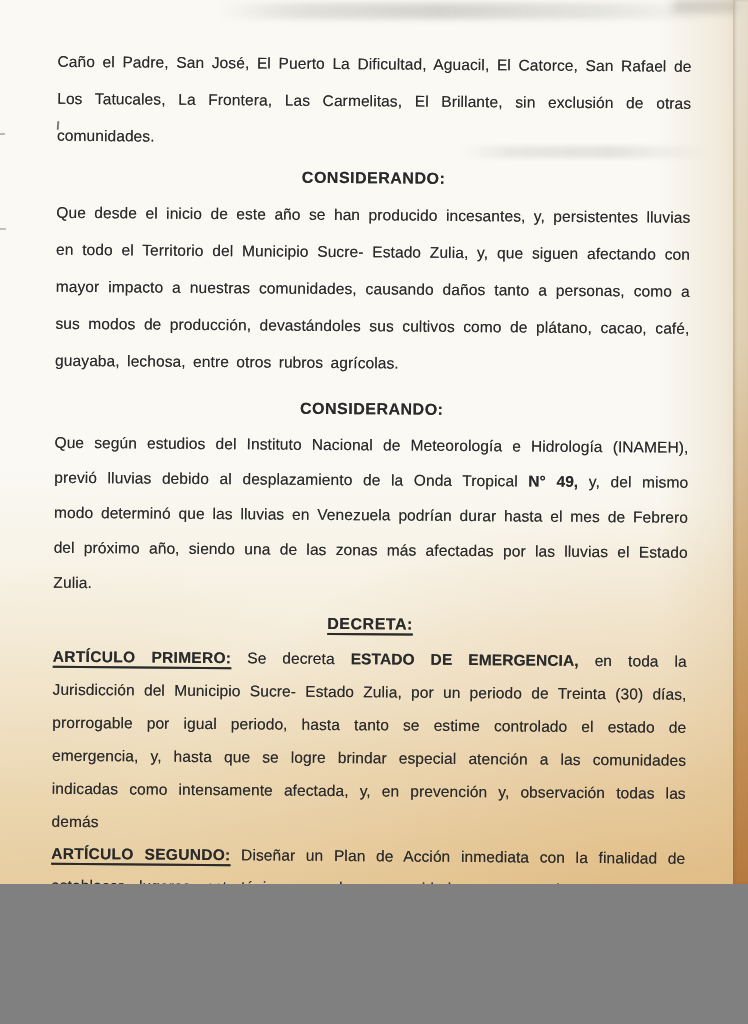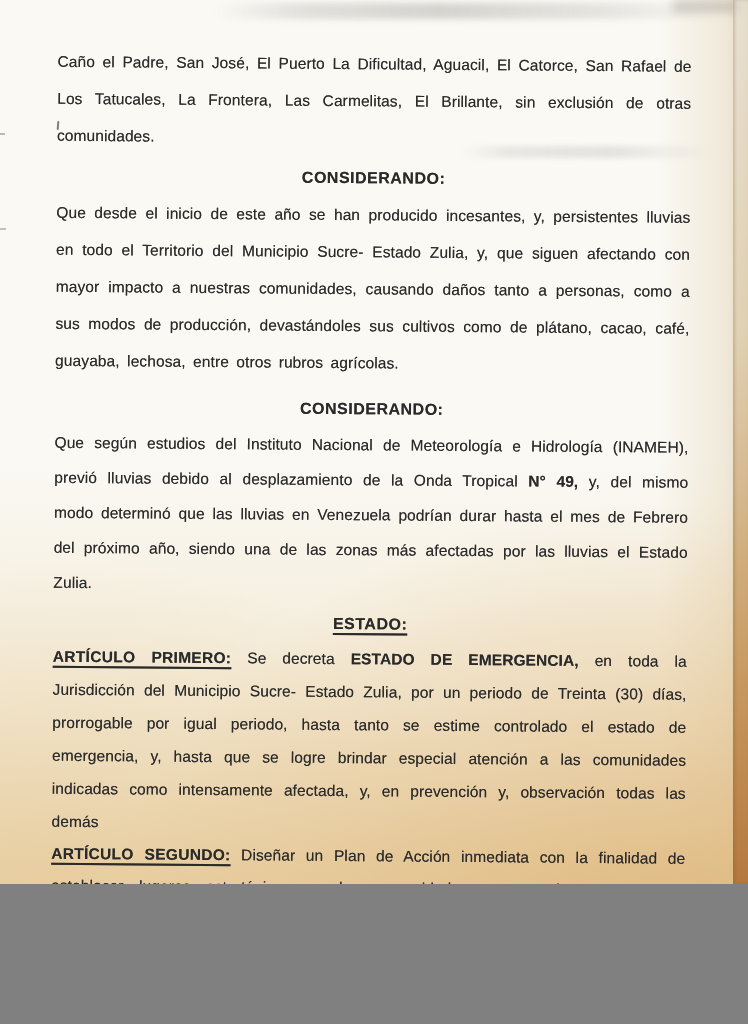--- a/index.html
+++ b/index.html
@@ -152,21 +152,21 @@
     <p class="para">Caño el Padre, San José, El Puerto La Dificultad, Aguacil, El Catorce, San Rafael de Los Tatucales, La Frontera, Las Carmelitas, El Brillante, sin exclusión de otras comunidades.</p>
 
     <h2 class="heading">CONSIDERANDO:</h2>
 
     <p class="para">Que desde el inicio de este año se han producido incesantes, y, persistentes lluvias en todo el Territorio del Municipio Sucre- Estado Zulia, y, que siguen afectando con mayor impacto a nuestras comunidades, causando daños tanto a personas, como a sus modos de producción, devastándoles sus cultivos como de plátano, cacao, café, guayaba, lechosa, entre otros rubros agrícolas.</p>
 
     <h2 class="heading gap-before">CONSIDERANDO:</h2>
 
     <p class="para inameh"><span>Que según estudios del Instituto Nacional de Meteorología e Hidrología (INAMEH), previó lluvias debido al desplazamiento de la Onda Tropical </span><b>N° 49,</b><span> y, del mismo modo determinó que las lluvias en Venezuela podrían durar hasta el mes de Febrero del próximo año, siendo una de las zonas más afectadas por las lluvias el Estado Zulia.</span></p>
 
-    <h2 class="heading underlined"><span>ESTADO:</span></h2>
+    <h2 class="heading underlined"><span>DECRETA:</span></h2>
 
     <p class="para article"><span class="article-label">ARTÍCULO PRIMERO:</span><span> Se decreta </span><b>ESTADO DE EMERGENCIA,</b><span> en toda la Jurisdicción del Municipio Sucre- Estado Zulia, por un periodo de Treinta (30) días, prorrogable por igual periodo, hasta tanto se estime controlado el estado de emergencia, y, hasta que se logre brindar especial atención a las comunidades indicadas como intensamente afectada, y, en prevención y, observación todas las demás</span></p>
 
     <p class="para article article-2"><span class="article-label">ARTÍCULO SEGUNDO:</span><span> Diseñar un Plan de Acción inmediata con la finalidad de establecer lugares estratégicos en las comunidades que puedan servir como Refugios, para albergar, y, atender a la población afectada, y, en condiciones de alto riesgo; así mismo, se establecerán lugares como centros de acopio en aras de recolectar donativos de alimentos aptos para el consumo humano, ropa, vestidos calzados, y, cualquier otro aporte.</span></p>
 
   </div>
 
   <div class="edge-right"></div>
 </div>
 

